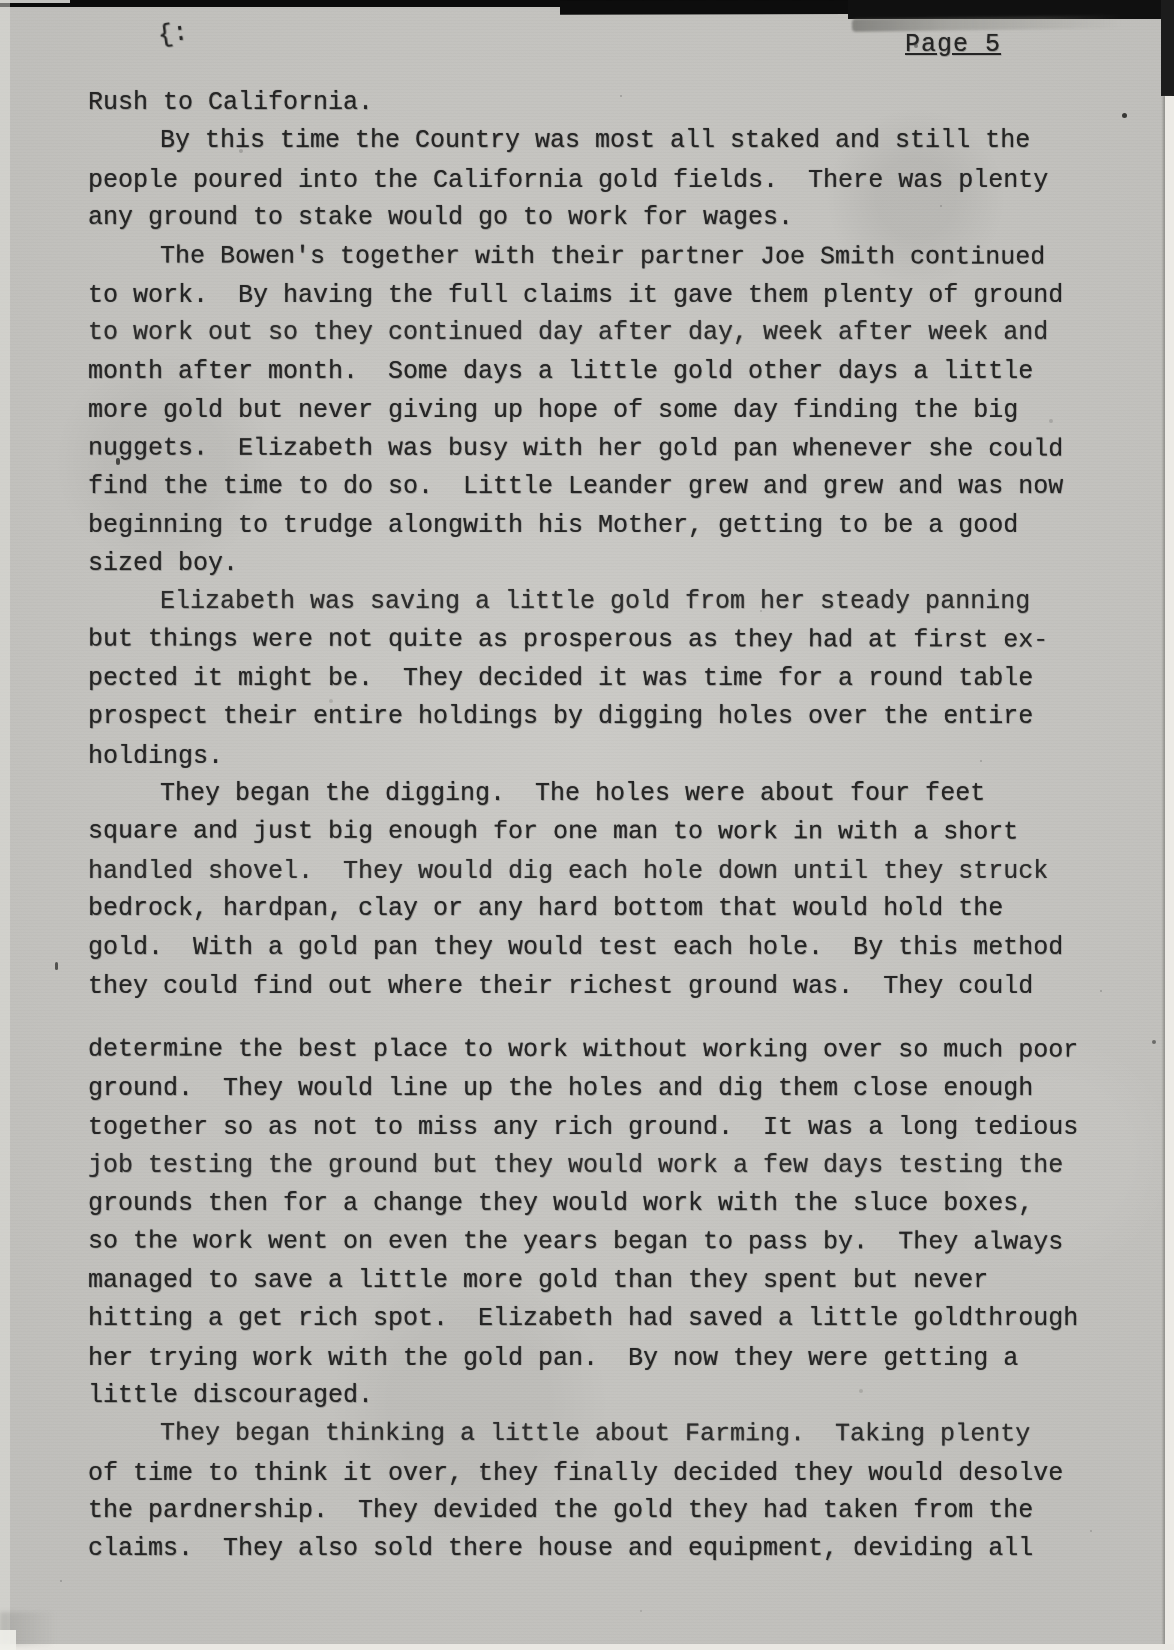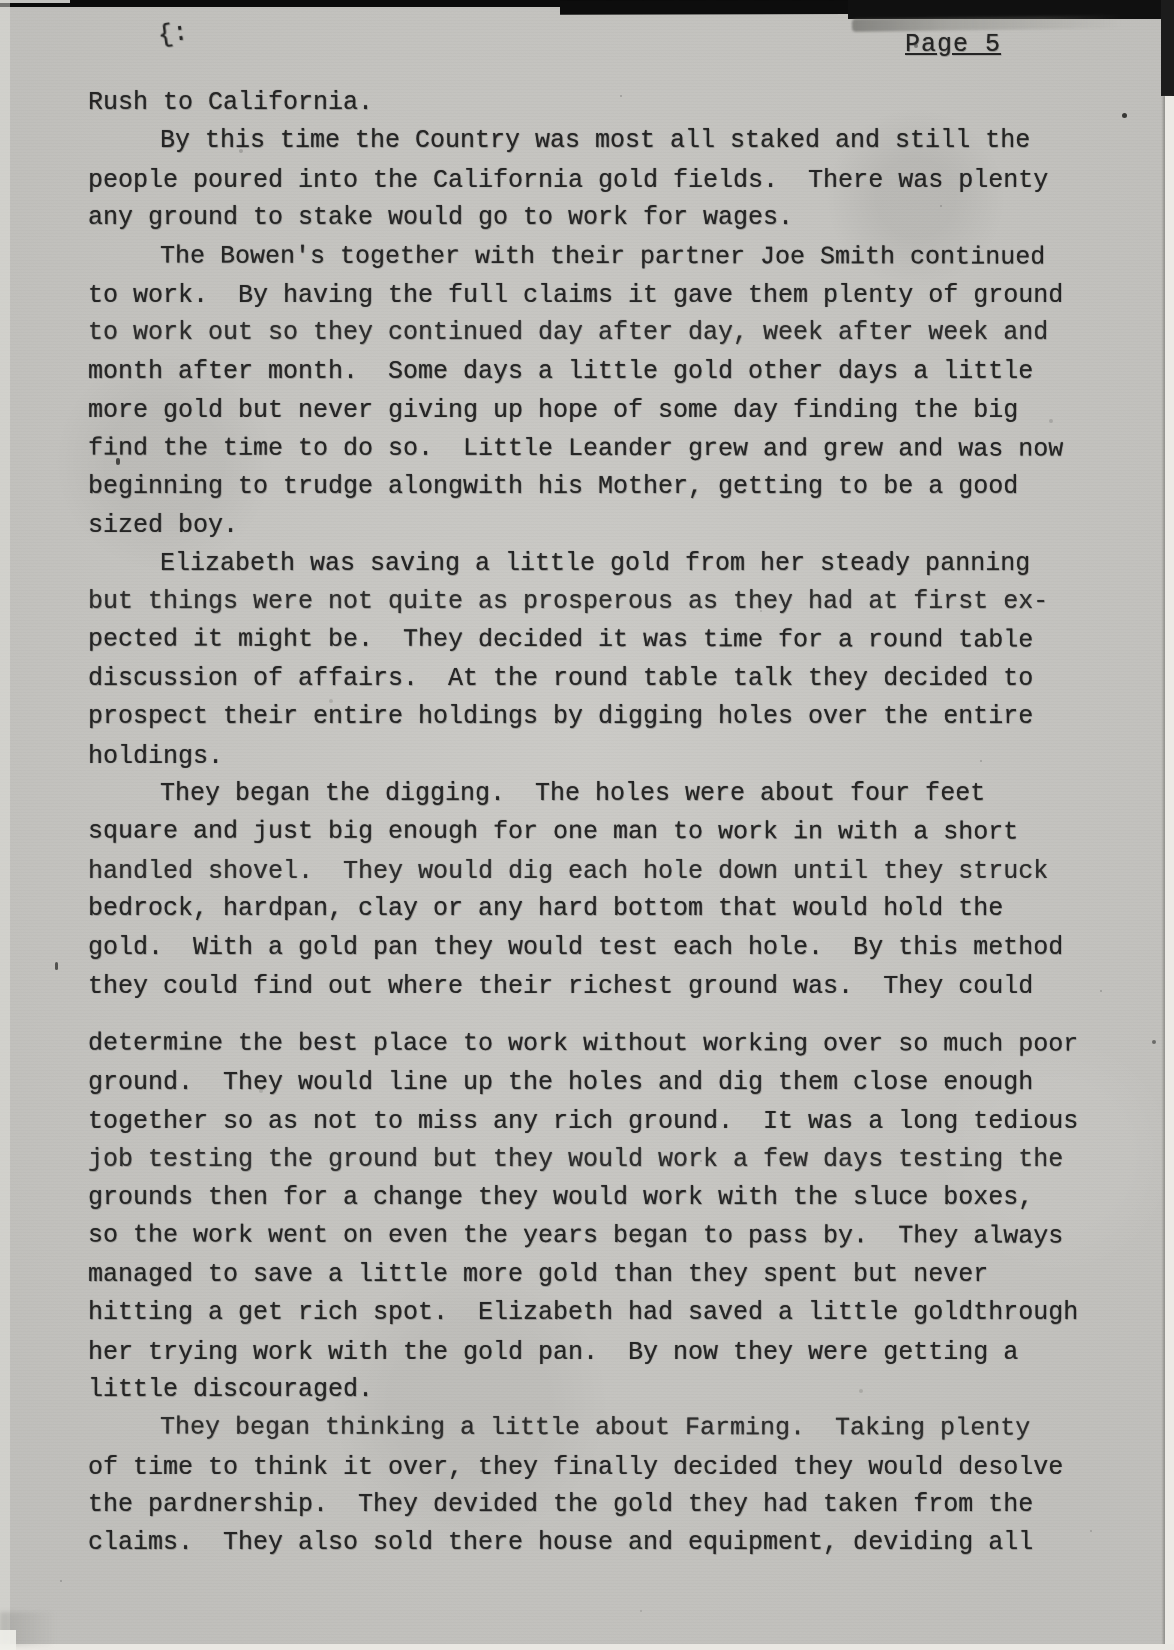--- a/index.html
+++ b/index.html
@@ -68,21 +68,21 @@
   .page-number {
     position: absolute; left: 905px; top: 30px;
     letter-spacing: 1px;
     text-decoration: underline;
   }
   .text-block {
     position: absolute; left: 88px; top: 84px; width: 1010px;
   }
   .line { height: 38.4px; line-height: 38.4px; white-space: pre; }
   .line.indent { padding-left: 72px; }
-  .line.gap { margin-top: 20px; }
+  .line.gap { margin-top: 26px; }
   .line:nth-child(3n)  { transform: translateY(0.6px); }
   .line:nth-child(5n)  { transform: rotate(0.06deg); }
   .line:nth-child(7n)  { opacity: 0.95; }
 </style>
 </head>
 <body>
 
 <div class="page">
 
   <div class="edge-top"></div>
@@ -110,27 +110,27 @@
     <div class="line">Rush to California.</div>
 
   <div class="line indent">By this time the Country was most all staked and still the</div>
       <div class="line">people poured into the California gold fields.  There was plenty</div>
       <div class="line">any ground to stake would go to work for wages.</div>
       <div class="line indent">The Bowen's together with their partner Joe Smith continued</div>
       <div class="line">to work.  By having the full claims it gave them plenty of ground</div>
       <div class="line">to work out so they continued day after day, week after week and</div>
       <div class="line">month after month.  Some days a little gold other days a little</div>
       <div class="line">more gold but never giving up hope of some day finding the big</div>
+      <div class="line">nuggets.  Elizabeth was busy with her gold pan whenever she could</div>
       <div class="line">find the time to do so.  Little Leander grew and grew and was now</div>
       <div class="line">beginning to trudge alongwith his Mother, getting to be a good</div>
       <div class="line">sized boy.</div>
       <div class="line indent">Elizabeth was saving a little gold from her steady panning</div>
       <div class="line">but things were not quite as prosperous as they had at first ex-</div>
       <div class="line">pected it might be.  They decided it was time for a round table</div>
-      <div class="line">discussion of affairs.  At the round table talk they decided to</div>
       <div class="line">prospect their entire holdings by digging holes over the entire</div>
       <div class="line">holdings.</div>
       <div class="line indent">They began the digging.  The holes were about four feet</div>
       <div class="line">square and just big enough for one man to work in with a short</div>
       <div class="line">handled shovel.  They would dig each hole down until they struck</div>
       <div class="line">bedrock, hardpan, clay or any hard bottom that would hold the</div>
       <div class="line">gold.  With a gold pan they would test each hole.  By this method</div>
       <div class="line">they could find out where their richest ground was.  They could</div>
       <div class="line gap">determine the best place to work without working over so much poor</div>
       <div class="line">ground.  They would line up the holes and dig them close enough</div>

